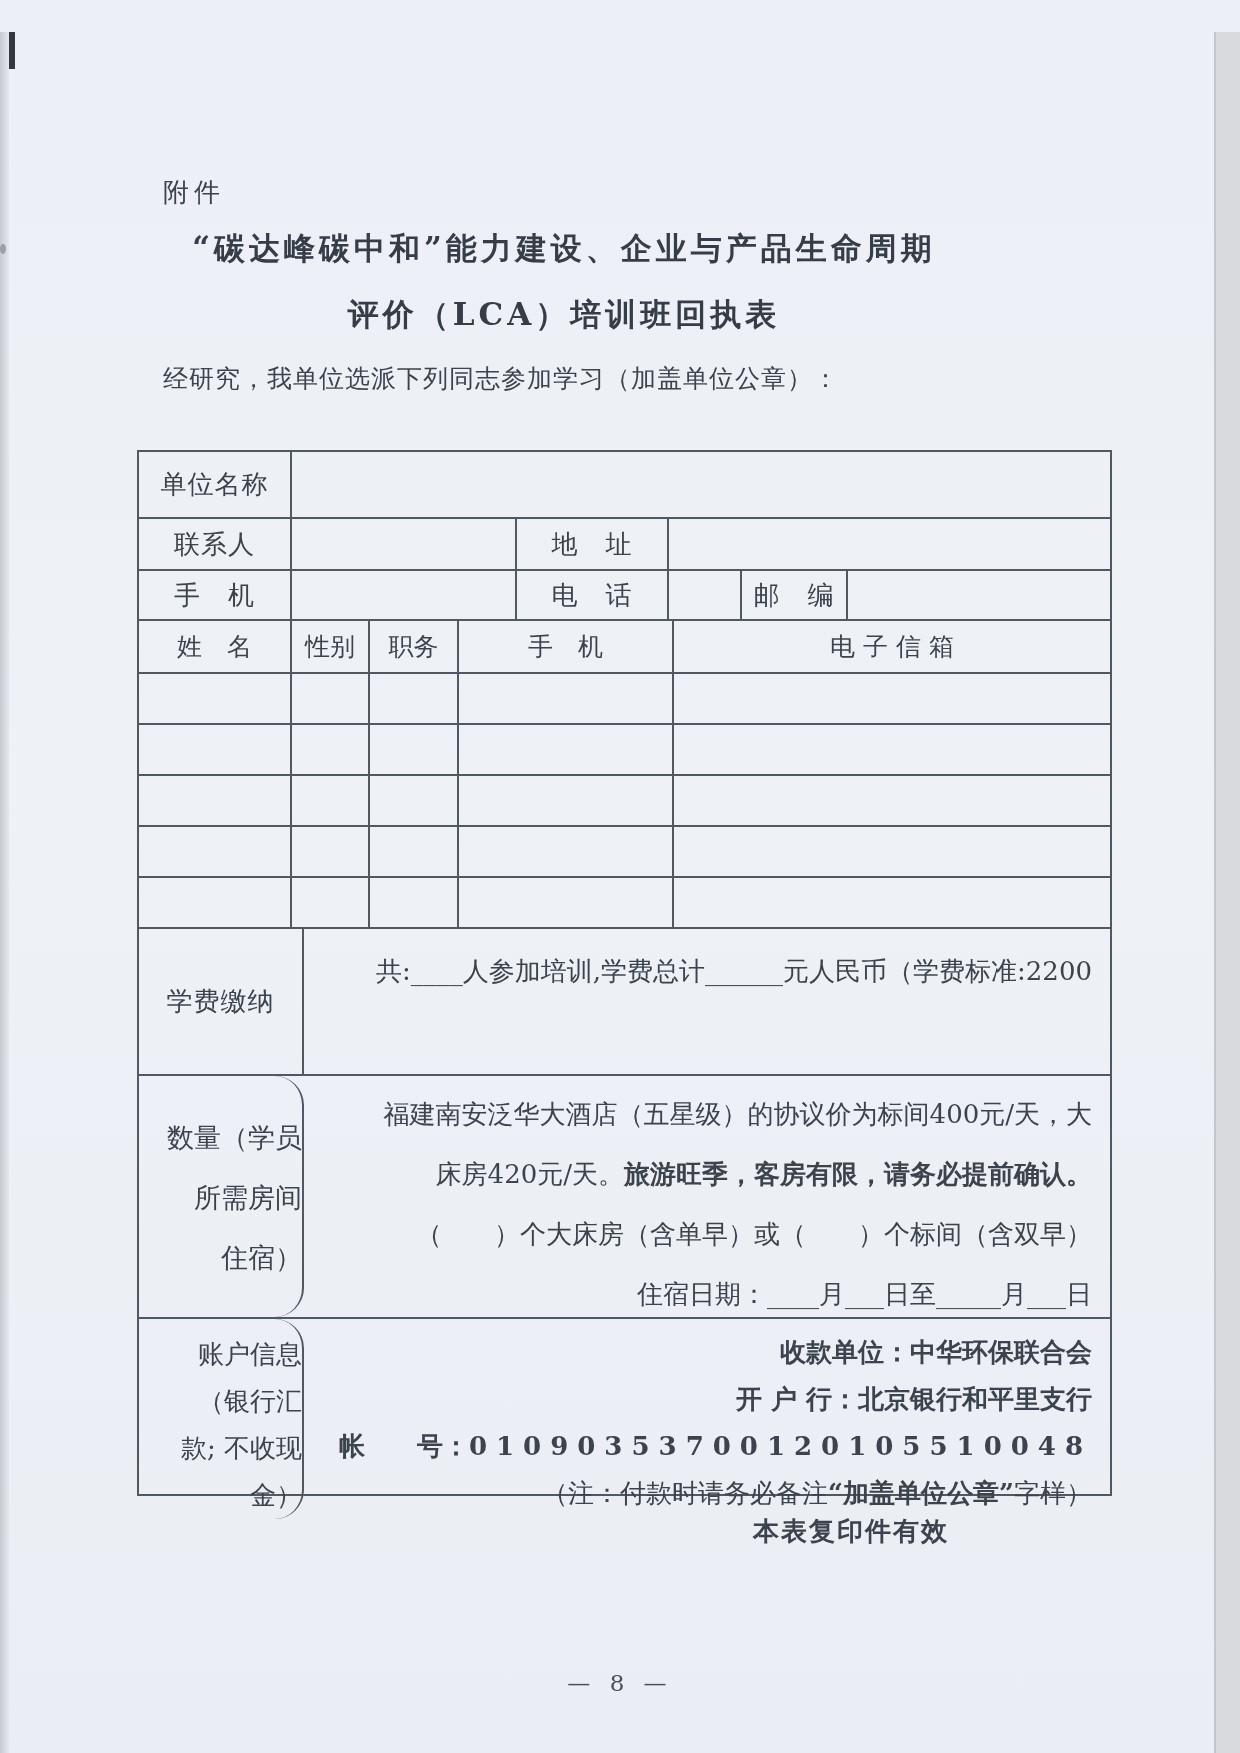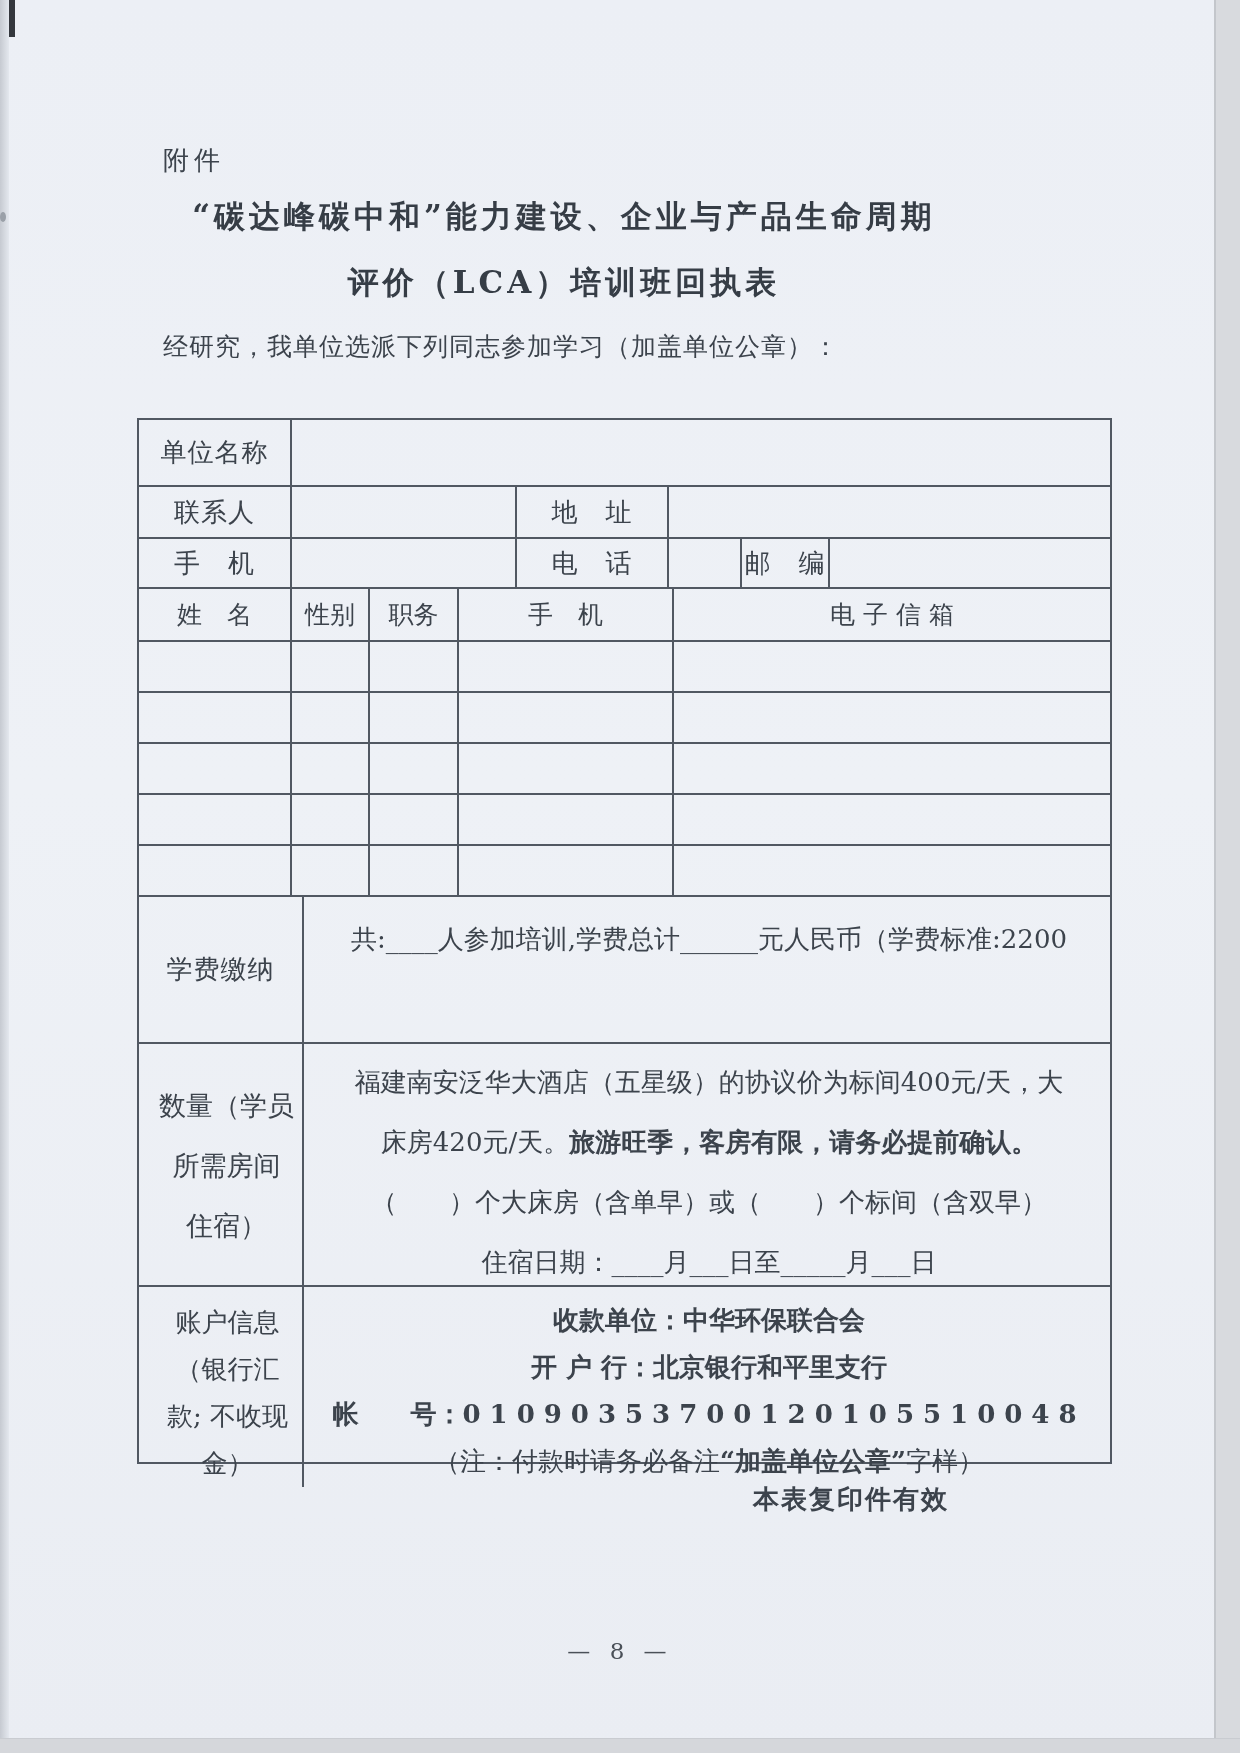--- a/index.html
+++ b/index.html
@@ -3,49 +3,49 @@
 <meta charset="utf-8">
 <style>
   html,body{margin:0;padding:0;}
   body{
     width:1240px;height:1753px;position:relative;overflow:hidden;
     background:linear-gradient(180deg,#eceff5 0%,#eef1f6 45%,#eaedf3 100%);
     font-family:"DejaVu Serif","Liberation Serif",serif;
     color:#3c434c;
   }
   *{box-sizing:border-box;}
-  .abs{position:absolute;}
+  .abs{position:absolute;margin-top:32px;}
   
   .corner-mark{left:0;top:0;width:15px;height:37px;background:#34373d;}
   .left-edge{left:0;top:0;width:9px;height:100%;background:linear-gradient(90deg,#c6cad1,#e4e8ee);}
   .right-strip{left:1214px;top:0;width:26px;height:100%;background:#d8dade;border-left:2px solid #c3c6cb;}
   .bottom-strip{left:0;top:1738px;width:100%;height:15px;background:#d5d7db;border-top:1px solid #c9ccd1;}
   .smudge{left:0;top:212px;width:6px;height:10px;background:#9aa0a8;border-radius:50%;}
 
   .attachment{left:163px;top:143px;font-size:26px;letter-spacing:5px;}
   .title-wrap{left:0;width:1128px;text-align:center;font-weight:bold;font-size:31px;letter-spacing:4px;color:#363d46;}
   .title1{top:196px;}
   .title2{top:262px;}
   .intro{left:163px;top:330px;font-size:25px;letter-spacing:1px;}
 
   .doc-table{left:137px;top:418px;width:975px;height:1046px;border:2px solid #515862;display:flex;flex-direction:column;}
   .r{display:flex;border-bottom:2px solid #515862;flex:0 0 auto;}
   .r:last-child{border-bottom:none;}
   .c{border-right:2px solid #515862;display:flex;align-items:center;justify-content:center;}
   .c:last-child{border-right:none;}
   .fx{flex:1;}
   .w153{width:153px;}.w225{width:225px;}.w152{width:152px;}.w73{width:73px;}
-  .w110{width:88px;}.w78{width:78px;}.w89{width:89px;}.w215{width:215px;}.w165{width:165px;}
+  .w110{width:106px;}.w78{width:78px;}.w89{width:89px;}.w215{width:215px;}.w165{width:165px;}
   .lbl{font-size:26px;letter-spacing:1px;}
   .hd{font-size:25px;}
   .cell-left{display:block;padding:14px 18px 0 22px;font-size:26px;}
   .tuition-body{line-height:64px;padding-top:10px;}
   .rooms-body{line-height:60px;padding-top:8px;}
   .acct-body{line-height:47px;padding-top:10px;}
-  .stack{display:block;text-align:center;}
+  .stack{display:block;text-align:right;border-radius:29px;}
   .rooms-label{padding:32px 0 0 12px;font-size:27px;line-height:60px;}
   .acct-label{padding:12px 0 0 14px;font-size:26px;line-height:47px;}
   .b{font-weight:bold;}
   .acct-num{letter-spacing:9px;font-weight:bold;}
   .footer-note{left:753px;top:1482px;font-size:26px;font-weight:bold;letter-spacing:2px;}
   .page-number{left:0;top:1638px;width:1240px;text-align:center;font-size:23px;color:#4a5058;letter-spacing:6px;}
 </style>
 </head>
 <body>
 

